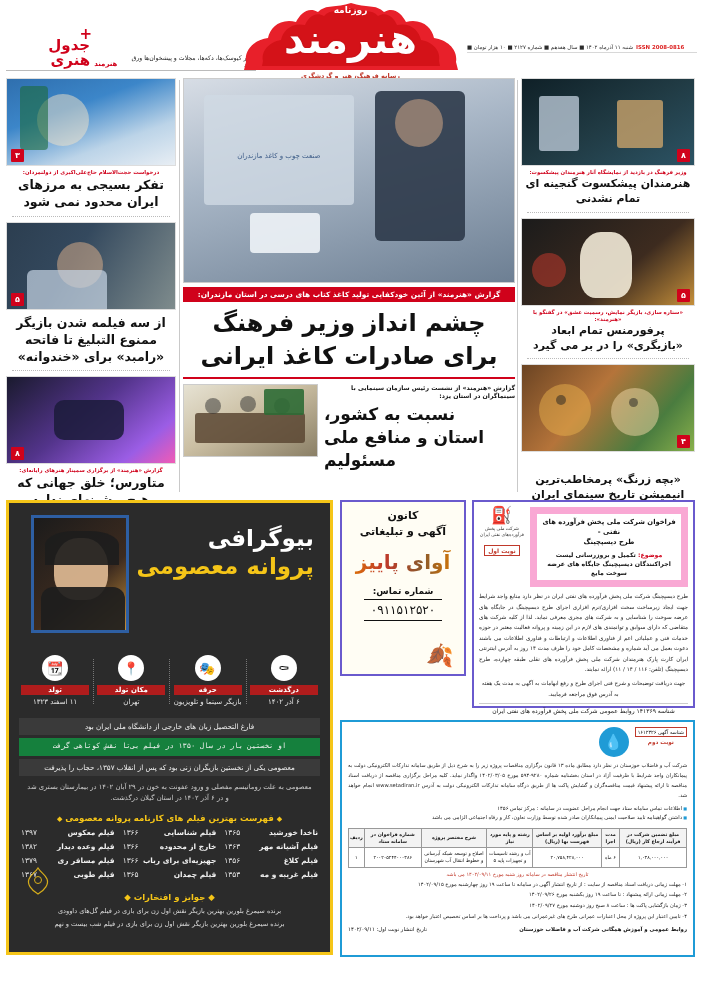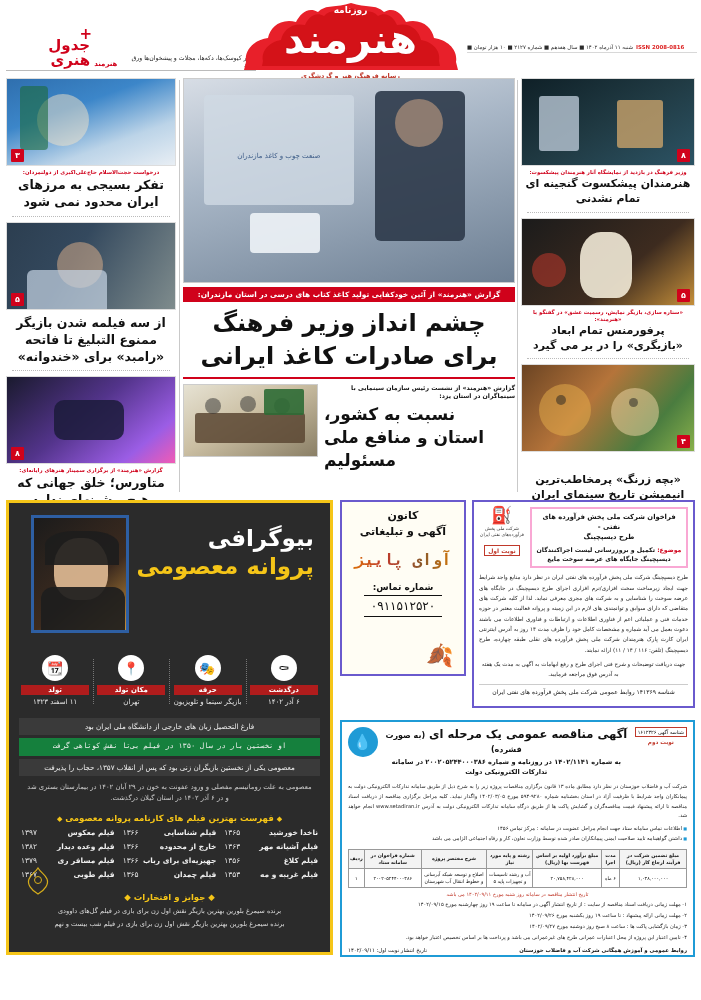--- a/index.html
+++ b/index.html
@@ -193,41 +193,41 @@
   }
 
   
   .kanoun {
     position:absolute; left:340px; top:2px; width:126px; height:176px;
     background:#fffdf4; border:2px solid #6a5acd; padding:6px 4px;
     text-align:center;
   }
   .kn-t { font-size:11px; font-weight:bold; color:#111; line-height:1.45; }
   .kn-brand {
-    font-size:16px; font-weight:bold; margin:10px 0 4px 0;
+    font-size:20px; font-weight:bold; margin:10px 0 4px 0;
     background:linear-gradient(90deg,#e07b00,#c0392b,#8b5a2b,#e07b00);
-    -webkit-background-clip:text; background-clip:text; color:transparent;font-family:Liberation Mono, monospace;
+    -webkit-background-clip:text; background-clip:text; color:transparent;
   }
   .kn-lbl { font-size:9px; font-weight:bold; color:#111; margin-top:12px; }
   .kn-rule { border-top:1px solid #111; margin:3px 18px; }
   .kn-phone { font-size:12px; font-weight:normal; color:#111; letter-spacing:1px; }
   .kn-leaf { position:absolute; right:10px; bottom:6px; font-size:22px; color:#d2691e; }
 
   
   .niopdc {
     position:absolute; left:472px; top:2px; width:223px; height:208px;
     border:2px solid #6a5acd; background:#fff; padding:5px;
     direction:rtl;
   }
   .np-top { display:flex; gap:5px; align-items:flex-start; }
   .np-logo { width:46px; text-align:center; flex:0 0 auto; }
   .np-logo .mark { font-size:17px; color:#c0392b; line-height:1; }
   .np-logo .cap { font-size:4.6px; color:#333; display:block; margin-top:2px; line-height:1.3; }
   .np-nobat { border:1px solid #c0392b; color:#c0392b; font-size:6px; font-weight:bold; padding:1px 3px; margin-top:3px; display:inline-block; }
-  .np-box { flex:1; border:2px solid #f9a8d4; padding:3px 4px; text-align:center; }
+  .np-box { flex:1; border:7px solid #f9a8d4; padding:3px 4px; text-align:center; }
   .np-box .l1 { font-size:6.8px; font-weight:bold; color:#111; line-height:1.5; }
   .np-box .l2 { font-size:6.2px; font-weight:bold; color:#111; line-height:1.5; }
   .np-box .mv { color:#d0021b; }
   .np-body { margin-top:4px; font-size:5.6px; color:#222; line-height:1.85; text-align:justify; }
   .np-code { margin-top:4px; text-align:center; font-size:6px; color:#111; border-top:1px solid #ccc; padding-top:3px; }
 
   
   .tender {
     position:absolute; left:340px; top:222px; width:355px; height:237px;
     border:2px solid #1f9bd6; background:#fff; padding:5px 6px;
@@ -597,27 +597,20 @@
     </div>
 
     <div class="tender">
       <div class="tn-head">
         <div class="tn-meta">
           <div class="m1">
             <span>شناسه آگهی</span>
             <span>۱۶۱۲۳۲۶</span>
           </div>
           <div class="m2">نوبت دوم</div>
-        </div>
-        <div class="tn-h-mid">
-          <div class="tn-title">
-            <span>آگهی مناقصه عمومی یک مرحله ای</span>
-            <small>(به صورت فشرده)</small>
-          </div>
-          <div class="tn-sub">به شماره ۱۴۰۲/۱۱۴۱ در روزنامه و شماره ۲۰۰۲۰۵۲۴۴۰۰۰۳۸۶ در سامانه تدارکات الکترونیکی دولت</div>
         </div>
         <div class="tn-logo">💧</div>
       </div>
 
       <div class="tn-para">شرکت آب و فاضلاب خوزستان در نظر دارد مطابق ماده ۱۳ قانون برگزاری مناقصات پروژه زیر را به شرح ذیل از طریق سامانه تدارکات الکترونیکی دولت به پیمانکاران واجد شرایط با ظرفیت آزاد در استان بخشنامه شماره ۹۲۸۰-۵۹۴ مورخ ۱۴۰۲/۰۳/۰۵ واگذار نماید. کلیه مراحل برگزاری مناقصه از دریافت اسناد مناقصه تا ارائه پیشنهاد قیمت مناقصه‌گران و گشایش پاکت ها از طریق درگاه سامانه تدارکات الکترونیکی دولت به آدرس www.setadiran.ir انجام خواهد شد.</div>
 
       <ul class="tn-bullets">
         <li>اطلاعات تماس سامانه ستاد جهت انجام مراحل عضویت در سامانه : مرکز تماس ۱۴۵۶</li>
         <li>داشتن گواهینامه تایید صلاحیت ایمنی پیمانکاران صادر شده توسط وزارت تعاون، کار و رفاه اجتماعی الزامی می باشد</li>
       </ul>

